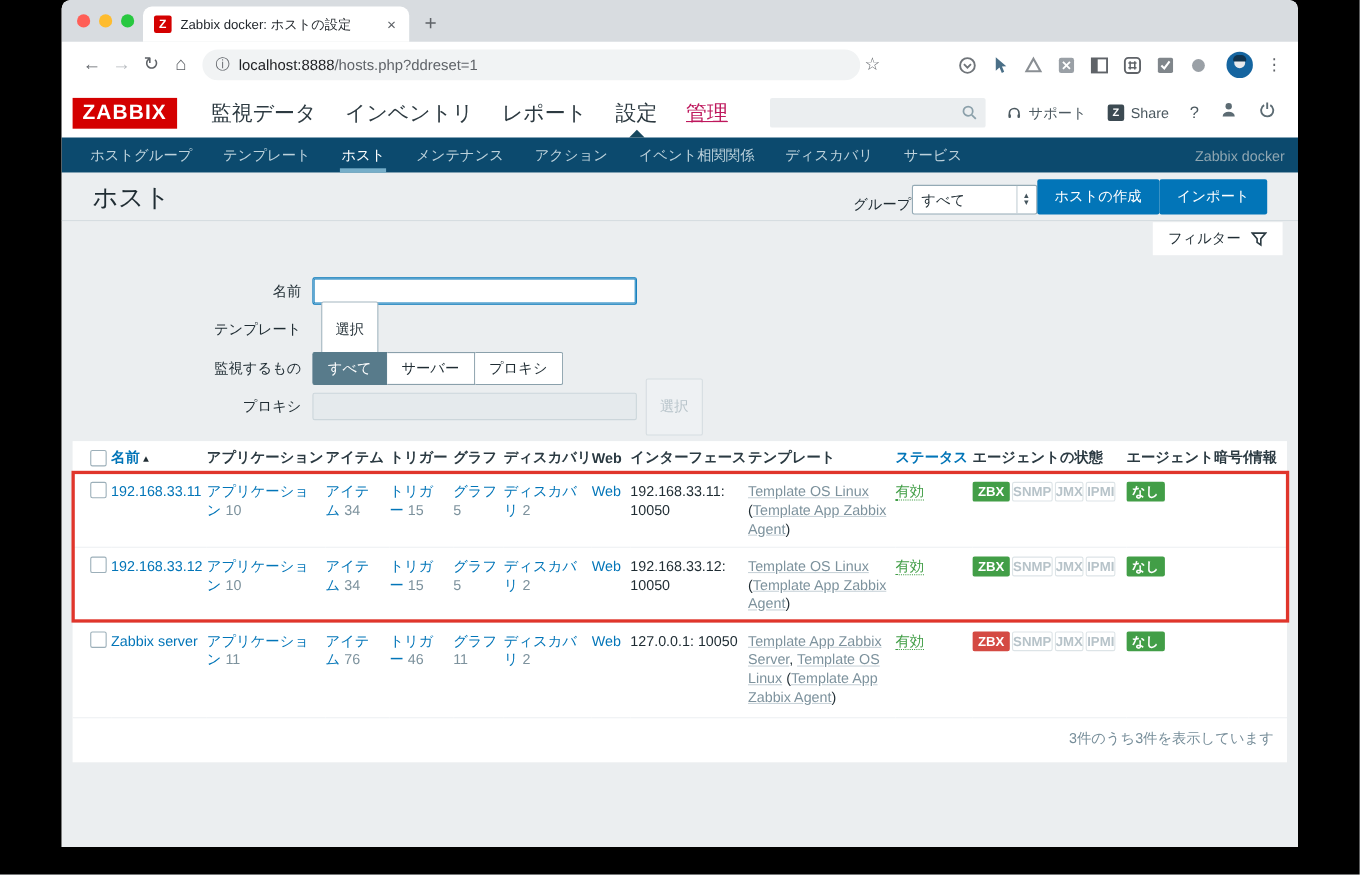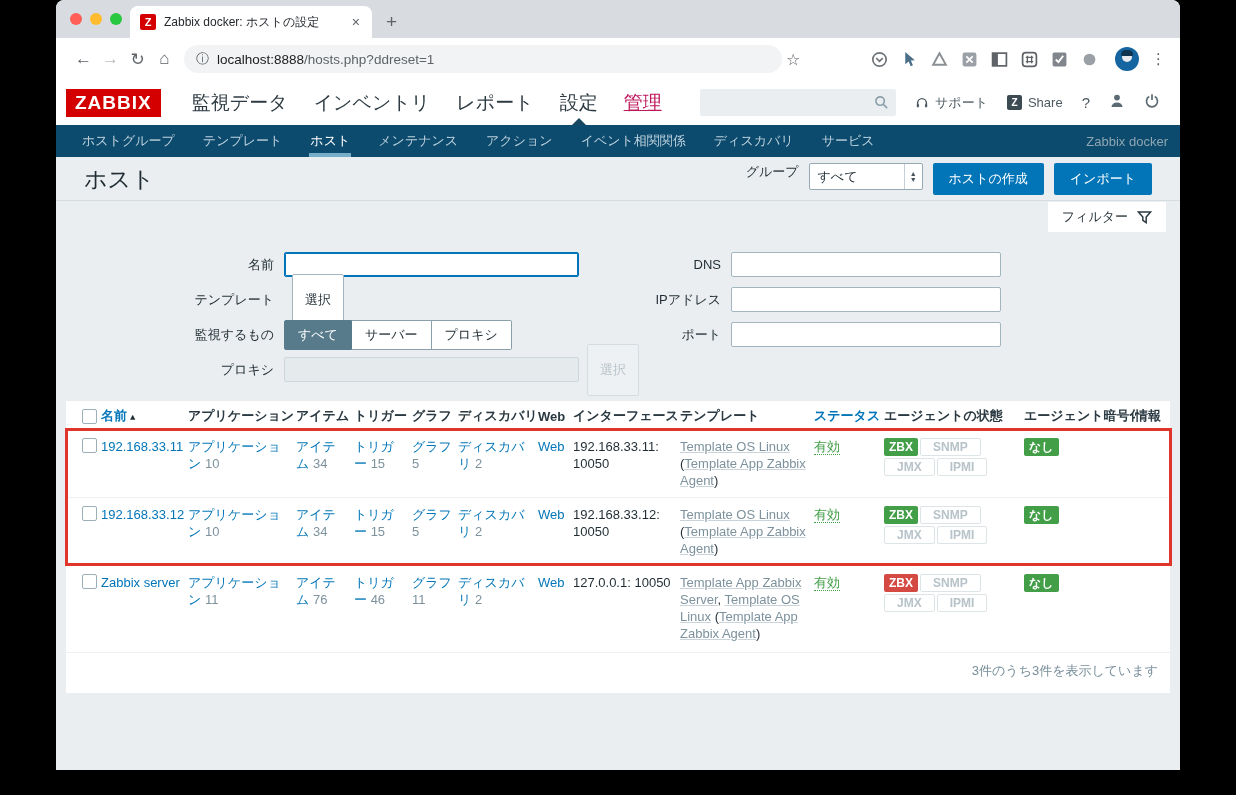--- a/index.html
+++ b/index.html
@@ -53,21 +53,21 @@
   .zsubnav { height:32px; background:#0c4a6e; display:flex; align-items:stretch; padding:0 12px; }
   .zsubnav-item { display:flex; align-items:center; padding:0 14px; color:#bdd2dc; font-size:13px; position:relative; cursor:pointer; white-space:nowrap; }
   .zsubnav-item.active { color:#fff; }
   .zsubnav-item.active::after { content:''; position:absolute; left:13px; right:13px; bottom:0; height:4px; background:#76aec9; }
   .zsubnav-right { margin-left:auto; align-self:center; color:#8fa6b1; font-size:13px; }
 
   
   .content { background:#ebeef0; height:613px; }
   .titlebar { display:flex; align-items:center; padding:9px 28px 8px; height:43px; }
   .page-title { font-size:23px; font-weight:400; color:#1f2c33; }
-  .title-right { margin-left:auto; display:flex; align-items:flex-start; gap:10px; }
+  .title-right { margin-left:auto; display:flex; align-items:flex-end; }
   .group-label { font-size:13px; color:#1f2c33; }
   .group-select { width:114px; height:27px; background:#fff; border:1px solid #94aab5; border-radius:2px; display:flex; align-items:center; padding:0 0 0 8px; font-size:13px; color:#1f2c33; cursor:pointer; }
   .sel-arrows { margin-left:auto; align-self:stretch; display:flex; flex-direction:column; justify-content:center; padding:0 5px; border-left:1px solid #c4d0d6; color:#44545d; font-size:7px; line-height:6px; }
   .btn-blue { background:#0275b8; color:#fff; font-size:13px; padding:7px 16px; border:none; border-radius:2px; cursor:pointer; }
 
   .filter-section { border-top:1px solid #d6dde1; position:relative; padding-top:50px; }
   .filter-tab { position:absolute; top:1px; right:14px; background:#fff; height:30px; padding:0 14px; font-size:13px; color:#1f2c33; display:flex; align-items:center; gap:9px; cursor:pointer; }
   .filter-form { display:flex; padding-left:28px; }
   .f-row { display:flex; align-items:center; height:27px; margin-bottom:8px; }
   .f-label { text-align:right; padding-right:10px; font-size:13px; color:#1f2c33; flex:none; }
@@ -100,21 +100,21 @@
   .cb-cell { padding-left:16px; }
   .checkbox { width:15px; height:15px; border:1px solid #9cafb9; border-radius:2px; background:#fff; cursor:pointer; }
   th .checkbox { margin-top:1px; }
   .link { color:#0275b8; text-decoration:none; cursor:pointer; }
   .count { color:#7d929d; }
   .graylink { color:#7d929d; text-decoration:underline; text-decoration-color:#c9d3d9; cursor:pointer; }
   .status-link { color:#429e47; border-bottom:1px dotted #429e47; cursor:pointer; }
   .badge { display:inline-block; font-size:12px; font-weight:bold; padding:2px 5px; border-radius:2px; margin:0 2px 2px 0; line-height:14px; }
   .badge.green { background:#429e47; color:#fff; }
   .badge.red { background:#d44a43; color:#fff; }
-  .badge.off { background:#fff; color:#b7c3c9; border:1px solid #dde4e7; padding:1px 12px; }
+  .badge.off { background:#fff; color:#b7c3c9; border:1px solid #dde4e7; padding:1px 0; }
   .table-footer { text-align:right; font-size:13px; color:#768d99; padding:9px 12px 13px; }
   .annotation-box { position:absolute; left:-1px; right:-2px; border:3px solid #e0352b; pointer-events:none; }
 </style>
 </head>
 <body>
 
 <div class="window">
 
   <div class="tabbar">
     <div class="traffic">
@@ -288,34 +288,20 @@
             <span class="segmented">
                 <span class="seg active">すべて</span>
                 <span class="seg">サーバー</span>
                 <span class="seg">プロキシ</span>
               </span>
           </div>
           <div class="f-row">
             <span class="f-label">プロキシ</span>
             <input class="f-input disabled" disabled="" style="">
             <button class="btn-sel disabled">選択</button>
-          </div>
-        </div>
-        <div class="f-col-right">
-          <div class="f-row">
-            <span class="f-label">DNS</span>
-            <input class="f-input" style="">
-          </div>
-          <div class="f-row">
-            <span class="f-label">IPアドレス</span>
-            <input class="f-input" style="">
-          </div>
-          <div class="f-row">
-            <span class="f-label">ポート</span>
-            <input class="f-input" style="">
           </div>
         </div>
       </div>
     </div>
 
     <div class="table-wrap">
       <table>
         <colgroup>
           <col style="width:35px">
             <col style="width:87px">

